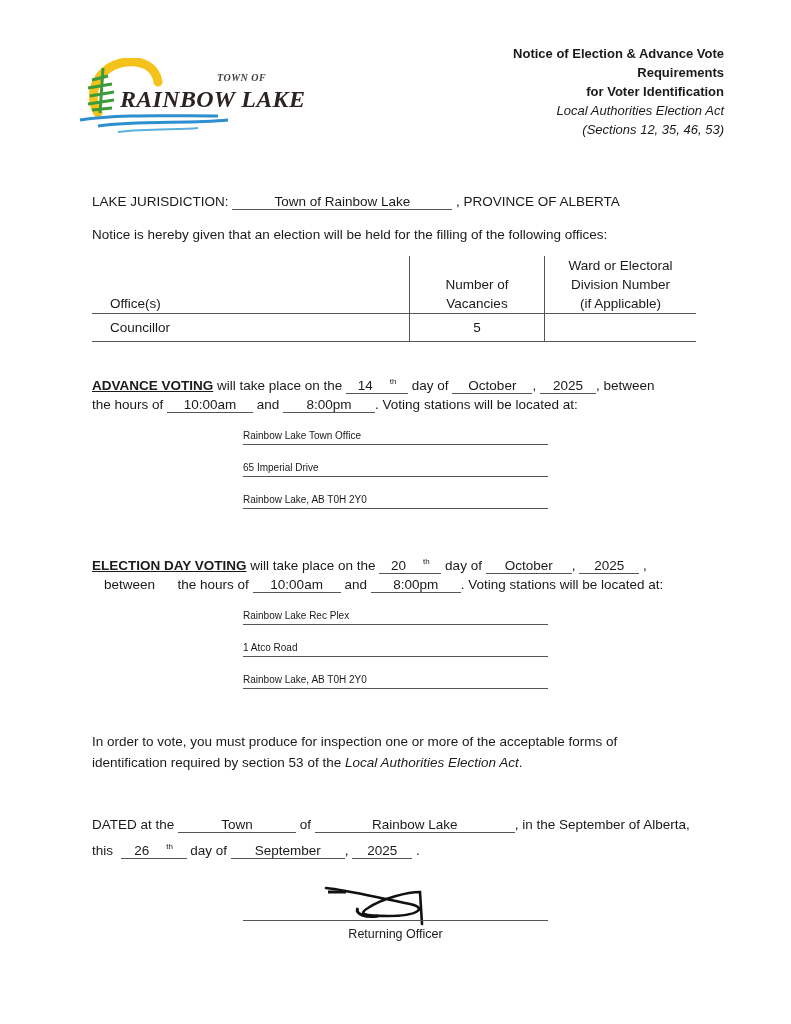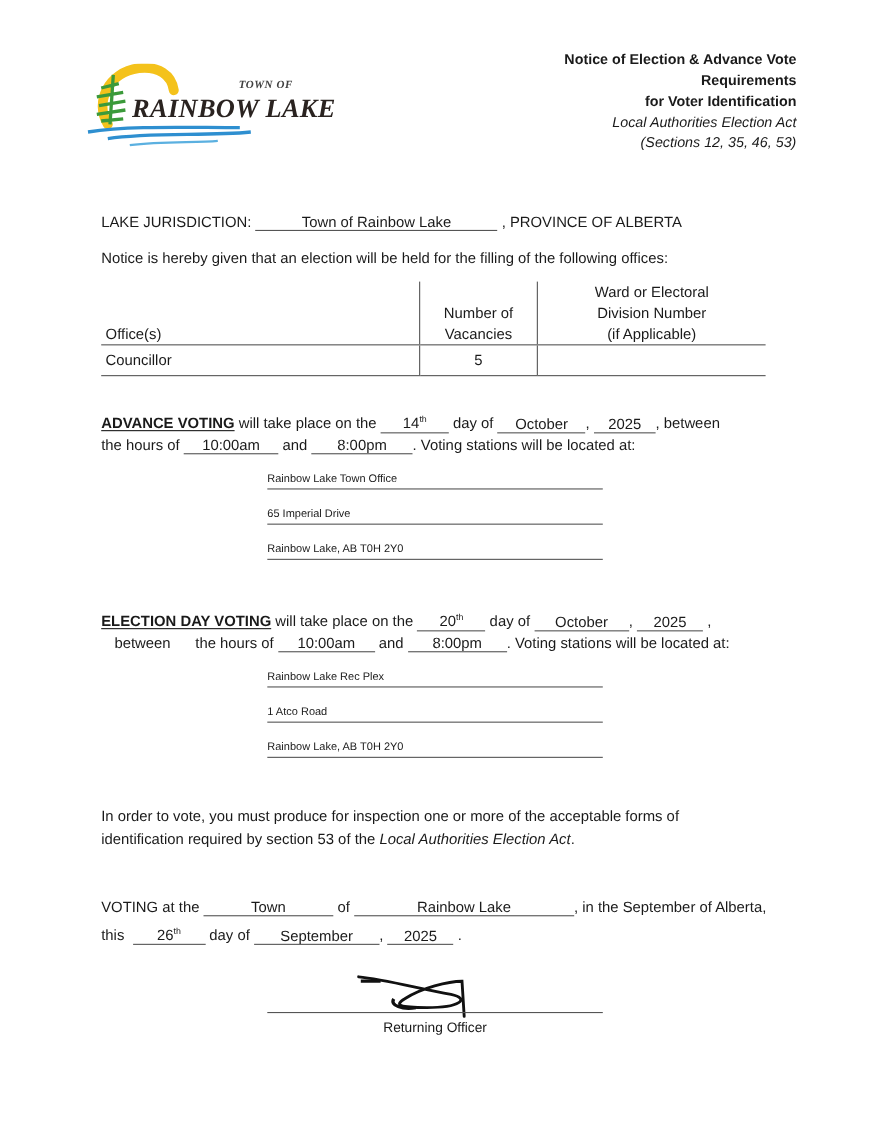--- a/index.html
+++ b/index.html
@@ -11,23 +11,23 @@
                    font-style: italic; font-weight: bold; font-size: 10px; color: #404040; letter-spacing: 0.5px; }
   .logo .rainbow { position: absolute; left: 42px; top: 28px; font-family: "Liberation Serif", serif;
                    font-style: italic; font-weight: bold; font-size: 24px; color: #2a2320; letter-spacing: 0.3px; white-space: nowrap; }
   .title-block { right: 67px; top: 44px; text-align: right; font-size: 13px; line-height: 19px; }
   .title-block .b { font-weight: bold; }
   .title-block .i { font-style: italic; }
   .line { font-size: 13.5px; white-space: nowrap; }
   .fill { display: inline-block; border-bottom: 1px solid #555; text-align: center; line-height: 15px; }
   .center-fill { position: absolute; left: 243px; width: 305px; border-bottom: 1px solid #555; 
                  font-size: 10px; line-height: 16px; }
-  sup { font-size: 8px; }
+  sup { font-size: 8px; padding-left: 17px; }
   table.offices { position: absolute; left: 92px; top: 256px; width: 604px; border-collapse: collapse; font-size: 13.5px; }
-  table.offices td { padding: 0 4px; }
+  table.offices td { padding: 0 18px; }
   table.offices tr.head td { border-bottom: 1px solid #555; vertical-align: bottom; height: 56px; line-height: 19px; }
   table.offices tr.row td { border-bottom: 1px solid #555; height: 27px; }
   table.offices td.c1 { width: 281px; }
   table.offices td.c2 { width: 98px; text-align: center; border-left: 1px solid #555; }
   table.offices td.c3 { text-align: center; border-left: 1px solid #555; }
   .bold-u { font-weight: bold; text-decoration: underline; }
   .sig-line { left: 243px; top: 920px; width: 305px; border-top: 1px solid #555; }
   .sig-label { left: 243px; top: 927px; width: 305px; text-align: center; font-size: 12.5px; }
 </style>
 </head>
@@ -108,21 +108,21 @@
 <div class="center-fill" style="top:608px">Rainbow Lake Rec Plex</div>
 <div class="center-fill" style="top:640px">1 Atco Road</div>
 <div class="center-fill" style="top:672px">Rainbow Lake, AB T0H 2Y0</div>
 
 <div class="abs line" style="left:92px; top:734px;">In order to vote, you must produce for inspection one or more of the acceptable forms of</div>
 <div class="abs line" style="left:92px; top:755px;">
   <span>identification required by section 53 of the </span><i>Local Authorities Election Act</i><span>.</span>
 </div>
 
 <div class="abs line" style="left:92px; top:817px;">
-  <span>VOTING at the </span><span class="fill" style="width:118px">Town</span><span> of </span><span class="fill" style="width:200px">Rainbow Lake</span><span>, in the September of Alberta,</span>
+  <span>DATED at the </span><span class="fill" style="width:118px">Town</span><span> of </span><span class="fill" style="width:200px">Rainbow Lake</span><span>, in the September of Alberta,</span>
 </div>
 <div class="abs line" style="left:92px; top:839px;">
   <span>this </span>&nbsp;<span class="fill" style="width:66px"><span>26</span><sup>th</sup></span><span> day of </span><span class="fill" style="width:114px">September</span><span>,</span>&nbsp;<span class="fill" style="width:60px">2025</span>&nbsp;<span>.</span>
 </div>
 
 <svg class="abs" style="left:318px; top:884px;" width="120" height="42" viewBox="0 0 120 42">
   <path d="M8 4 C 30 6, 60 14, 92 20 C 110 24, 100 32, 70 32 C 45 32, 40 30, 50 24 C 65 14, 90 8, 102 8 L 104 40" fill="none" stroke="#111" stroke-width="2.6" stroke-linecap="round"></path>
   <path d="M10 8 L 28 8" stroke="#111" stroke-width="3"></path>
   <path d="M40 24 C 36 30, 48 34, 60 32" fill="none" stroke="#111" stroke-width="3"></path>
 </svg>

